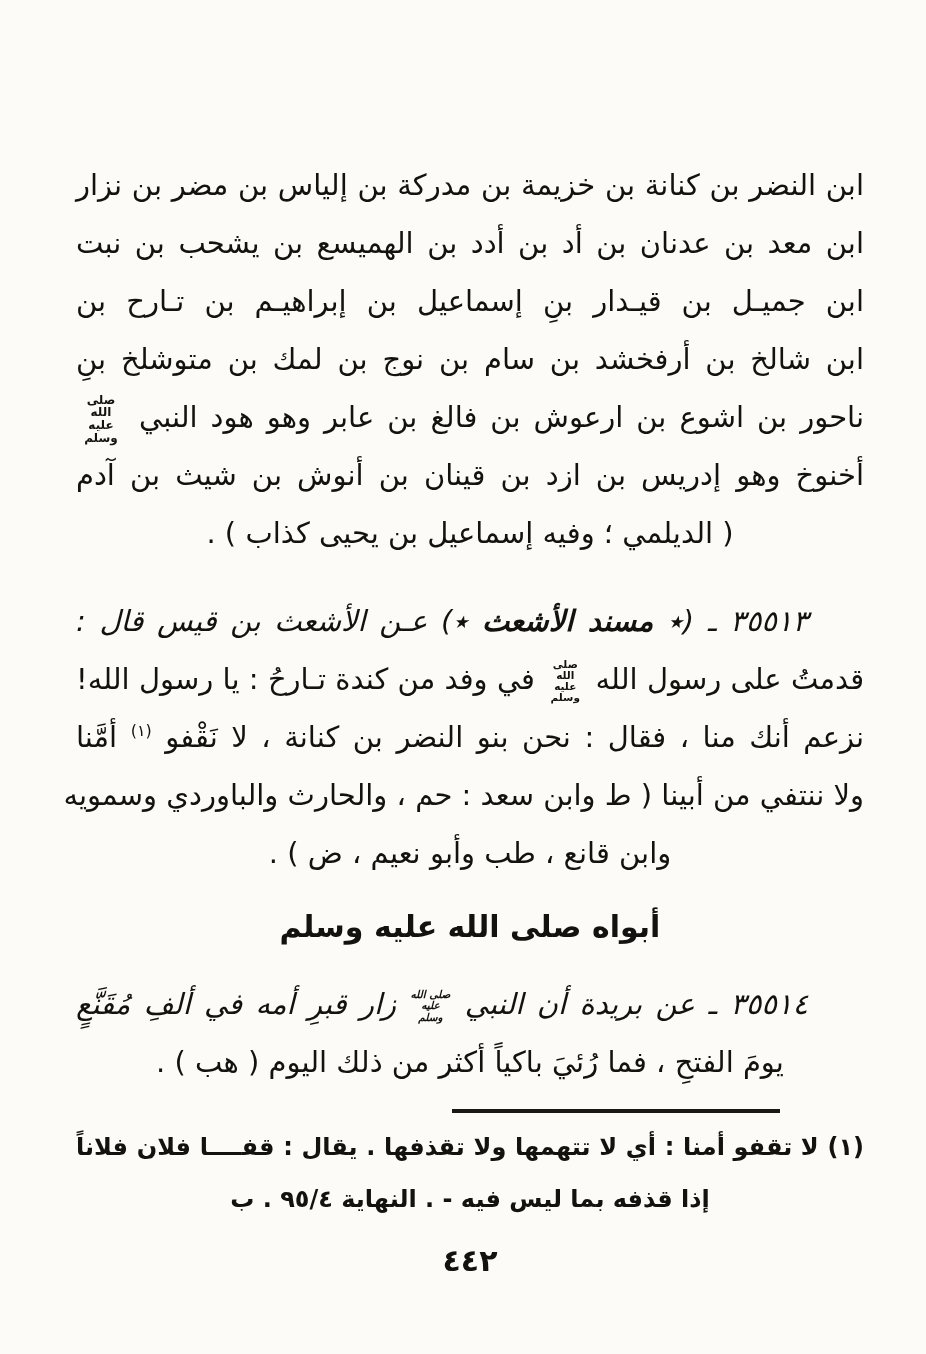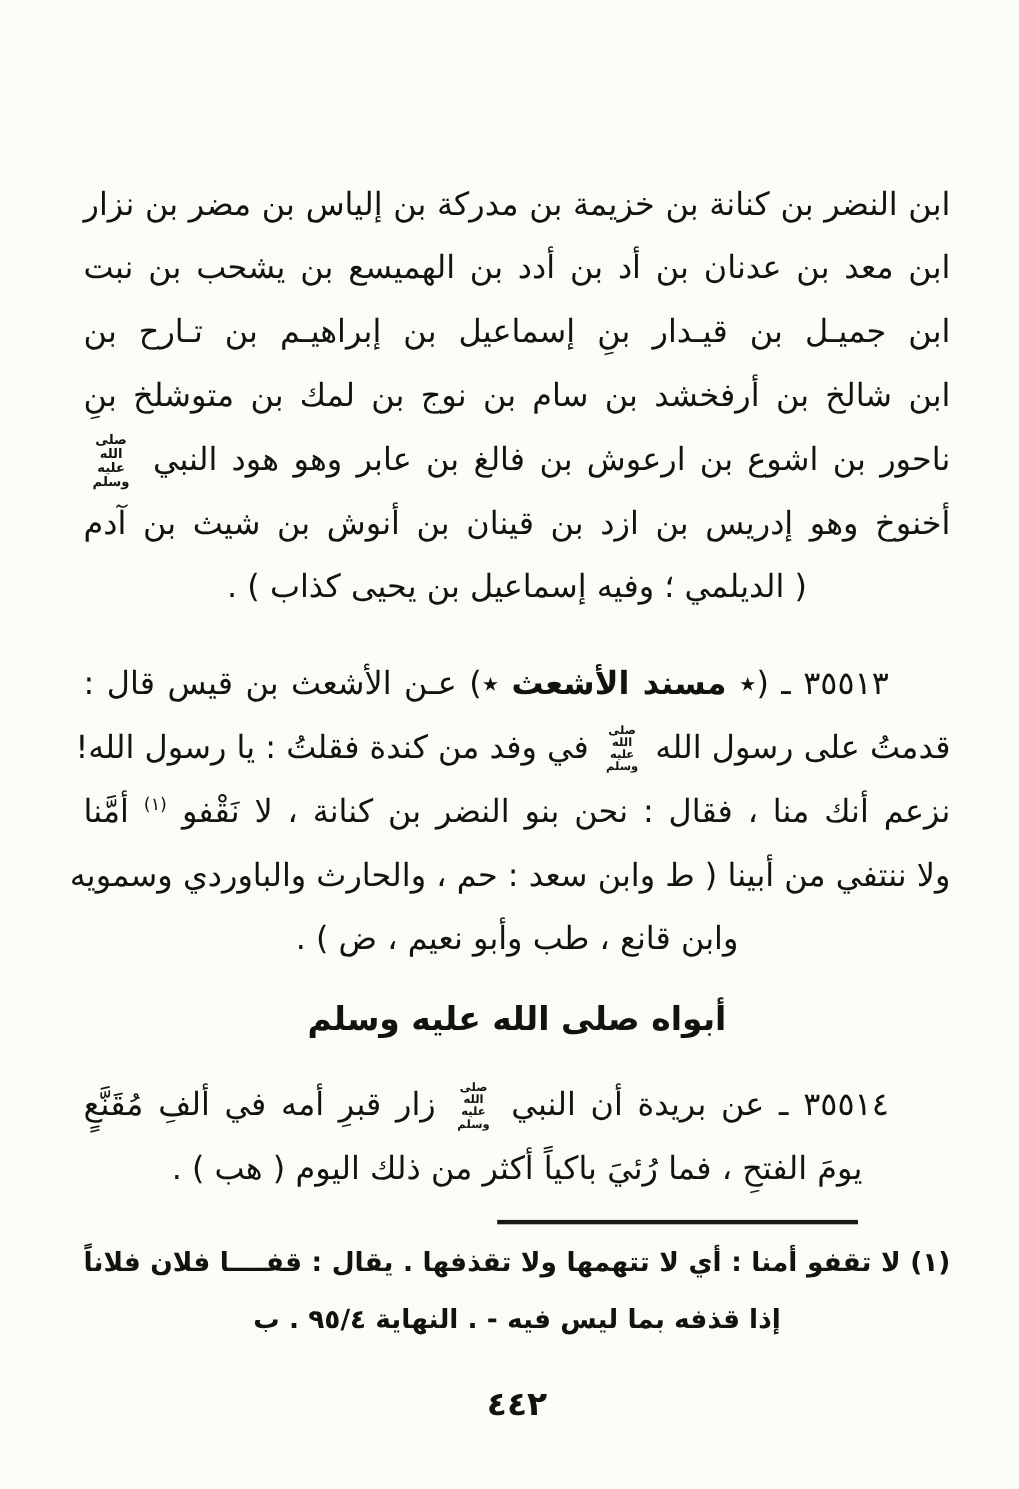--- a/index.html
+++ b/index.html
@@ -26,21 +26,21 @@
     height: 58px;
     text-align: justify;
     text-align-last: justify;
     white-space: nowrap;
     overflow: visible;
   }
   .line.center {
     text-align: center;
     text-align-last: center;
   }
-  .line.indent { text-indent: 56px; }
+  .line.indent { text-indent: 56px; font-style: italic; }
   .bold { font-weight: bold; }
   
   .saw {
     display: inline-block;
     width: 42px;
     font-size: 10.5px;
     line-height: 1.05;
     text-align: center;
     text-align-last: center;
     vertical-align: middle;
@@ -73,21 +73,21 @@
   }
   .footnote {
     font-weight: bold;
   }
   .footnote .line {
     font-size: 24px;
     line-height: 52px;
     height: 52px;
   }
   .page-number {
-    margin-top: 34px;
+    margin-top: 18px;
     text-align: center;
     text-align-last: center;
     font-size: 30px;
     font-weight: bold;
     letter-spacing: 2px;
   }
 </style>
 </head>
 <body>
 
@@ -108,21 +108,21 @@
 
   <div class="block-35513">
     <div class="line indent">
       <span>٣٥٥١٣ ـ (٭</span>
       <span class="bold">مسند الأشعث</span>
       <span>٭) عـن الأشعث بن قيس قال :</span>
     </div>
     <div class="line">
       <span>قدمتُ على رسول الله</span>
       <span class="saw">صلى الله عليه وسلم</span>
-      <span>في وفد من كندة فقلتُ : يا رسول الله!</span>
+      <span>في وفد من كندة تـارحُ : يا رسول الله!</span>
     </div>
     <div class="line">
       <span>نزعم أنك منا ، فقال : نحن بنو النضر بن كنانة ، لا نَقْفو</span>
       <span class="fnref">(١)</span>
       <span>أمَّنا</span>
     </div>
     <div class="line">ولا ننتفي من أبينا ( ط وابن سعد : حم ، والحارث والباوردي وسمويه</div>
     <div class="line center">وابن قانع ، طب وأبو نعيم ، ض ) .</div>
   </div>
 

